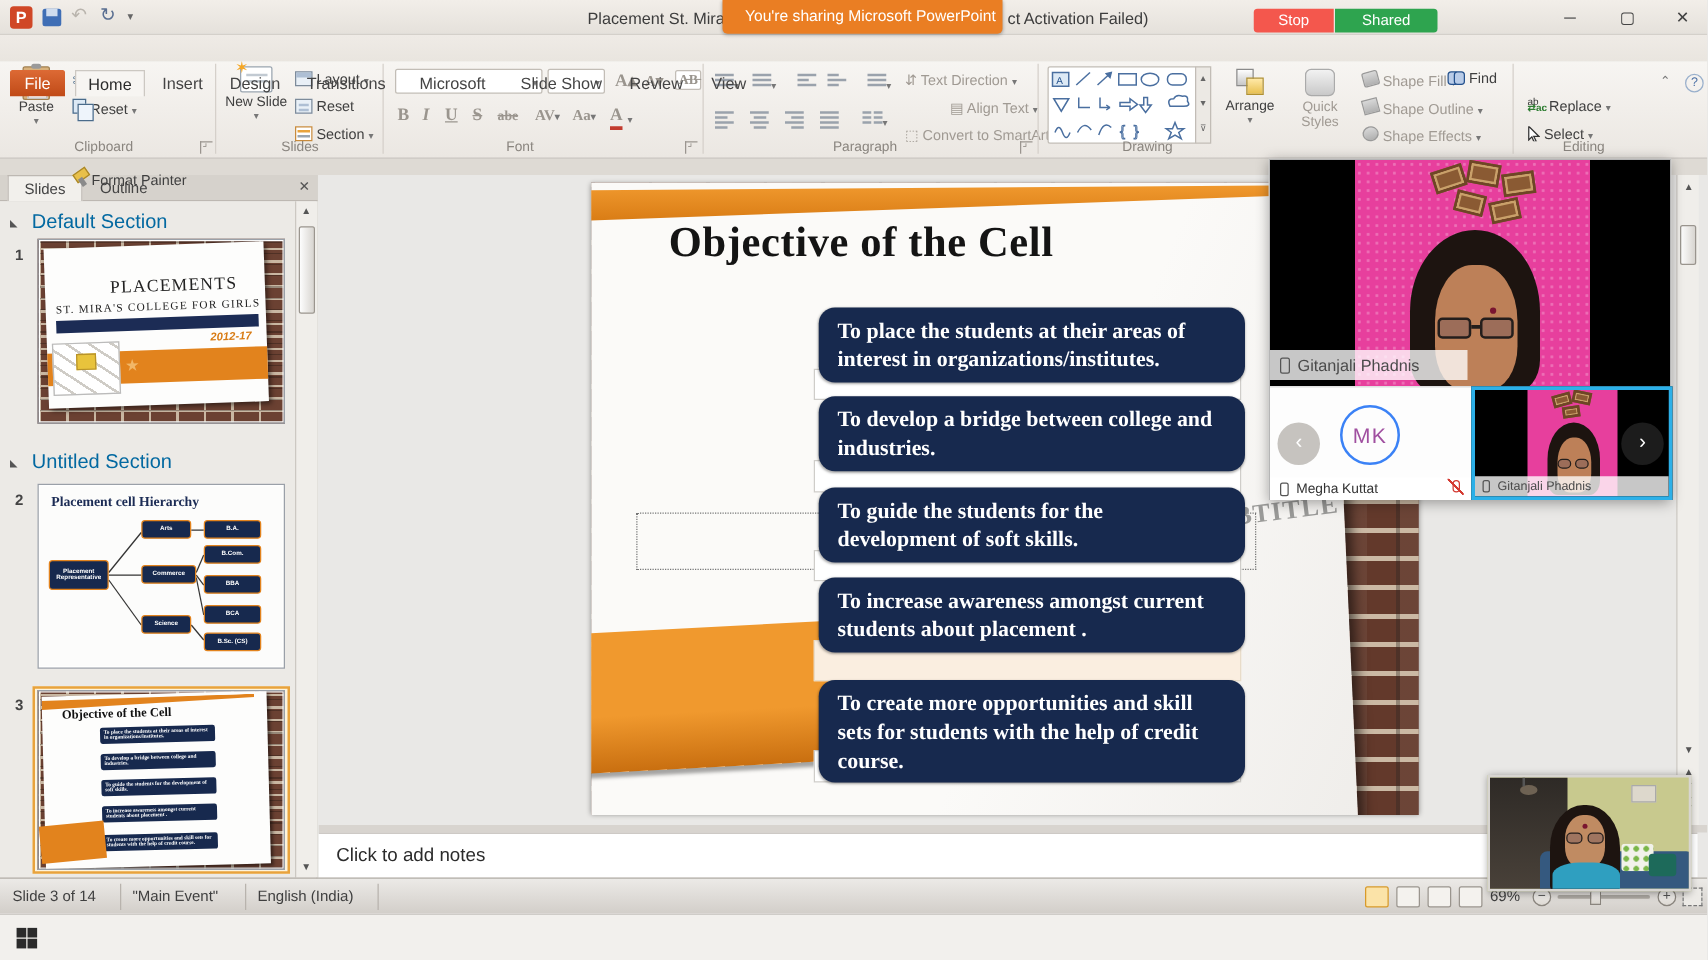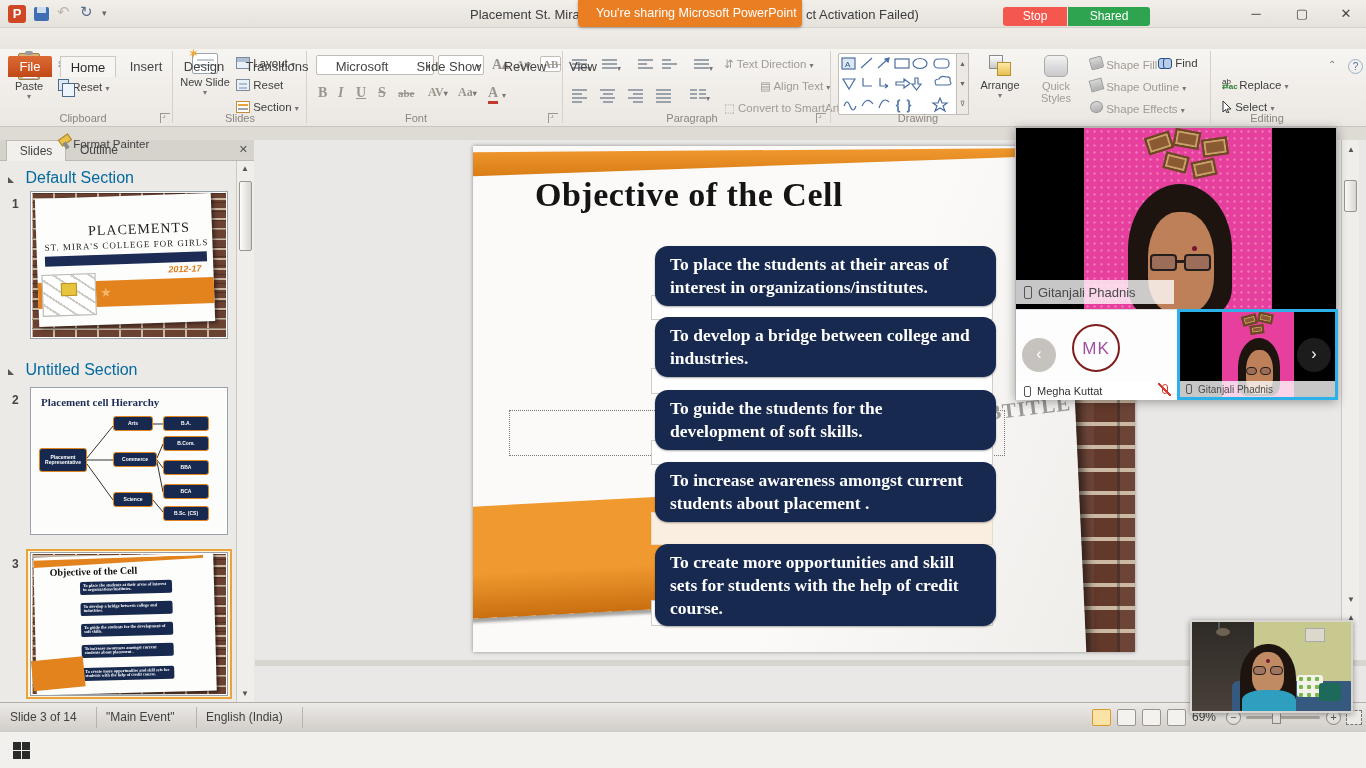--- a/index.html
+++ b/index.html
@@ -176,21 +176,21 @@
   .tile-main { left:0; top:0; width:320px; height:181px; background:#000; overflow:hidden; }
   .pink-wall { left:68px; top:0; width:188px; height:181px; background:#e73f9d;
     background-image:radial-gradient(rgba(255,255,255,.25) 1px, transparent 1.5px); background-size:7px 7px; }
   .frame { position:absolute; background:#8a5a33; border:2px solid #6e4526; box-shadow:inset 0 0 0 2px #c9a06a; }
   .hair { position:absolute; background:#1d1410; }
   .skin { position:absolute; background:#bd8058; }
   .glasses { position:absolute; border:2.5px solid #241e1c; border-radius:4px; background:rgba(60,50,90,.25); }
   .name-strip { background:rgba(255,255,255,.78); display:flex; align-items:center; gap:6px; color:#4a4a4a; }
   .phone-ic { width:8px; height:13px; border:1.5px solid #555; border-radius:2px; flex:none; }
   .tile-bl { left:0; top:181px; width:161px; height:91px; background:#fdfdfd; border-top:1px solid #ddd; }
-  .mk-circle { left:56px; top:14px; width:48px; height:48px; border-radius:50%; border:2px solid #7f1d1d;
+  .mk-circle { left:56px; top:14px; width:48px; height:48px; border-radius:50%; border:2px solid #3b82f6;
     color:#a050a0; font-size:17px; text-align:center; line-height:46px; letter-spacing:1px; }
   .nav-circle { width:34px; height:34px; border-radius:50%; color:#fff; font-size:16px; text-align:center; line-height:32px; }
   .mic-off { position:absolute; right:8px; bottom:3px; width:10px; height:13px; }
   .mic-off::before { content:""; position:absolute; left:3px; top:0; width:4px; height:8px; border:1.5px solid #d43a32; border-radius:3px; }
   .mic-off::after { content:""; position:absolute; left:-1px; top:-1px; width:13px; height:13px;
     background:linear-gradient(45deg, transparent 45%, #d43a32 45% 55%, transparent 55%); }
   .tile-br { left:161px; top:181px; width:161px; height:91px; background:#000; border:3px solid #2cb0e8; overflow:hidden; }
   .mini-pink { position:absolute; left:42px; top:0; width:72px; height:85px; background:#e73f9d; }
 
   
@@ -492,20 +492,23 @@
 
   <div class="abs vscroll">
     <div class="abs scroll-arrow" style="left:1px;top:2px;">▲</div>
     <div class="abs scroll-thumb" style="top:40px;height:32px;"></div>
     <div class="abs scroll-arrow" style="left:1px;top:452px;">▼</div>
     <div class="abs scroll-arrow" style="left:1px;top:474px;line-height:7px;">▲<br>▲</div>
     <div class="abs scroll-arrow" style="left:1px;top:496px;line-height:7px;">▼<br>▼</div>
   </div>
 
   <div class="abs splitter"></div>
+  <div class="abs notes">
+    <div class="abs notes-text">Click to add notes</div>
+  </div>
 
   <div class="abs statusbar">
     <div class="abs sb-item" style="left:10px;">Slide 3 of 14</div>
     <div class="abs sb-sep" style="left:96px;"></div>
     <div class="abs sb-item" style="left:106px;">"Main Event"</div>
     <div class="abs sb-sep" style="left:196px;"></div>
     <div class="abs sb-item" style="left:206px;">English (India)</div>
     <div class="abs sb-sep" style="left:302px;"></div>
     <div class="abs view-ic active" style="left:1092px;"></div>
     <div class="abs view-ic" style="left:1117px;"></div>

